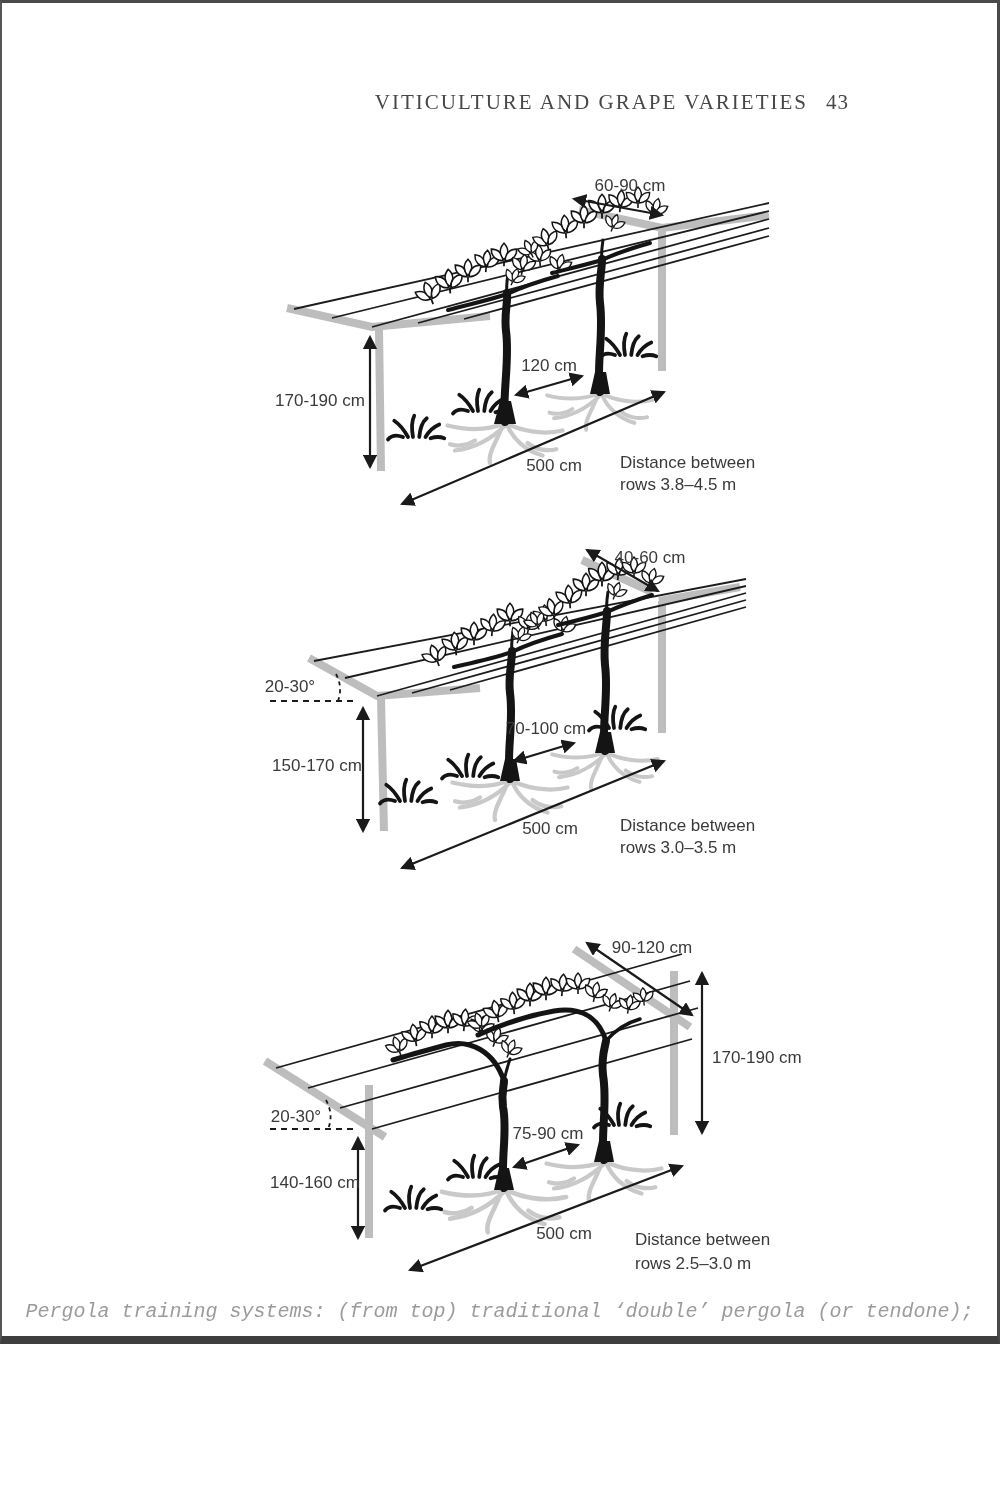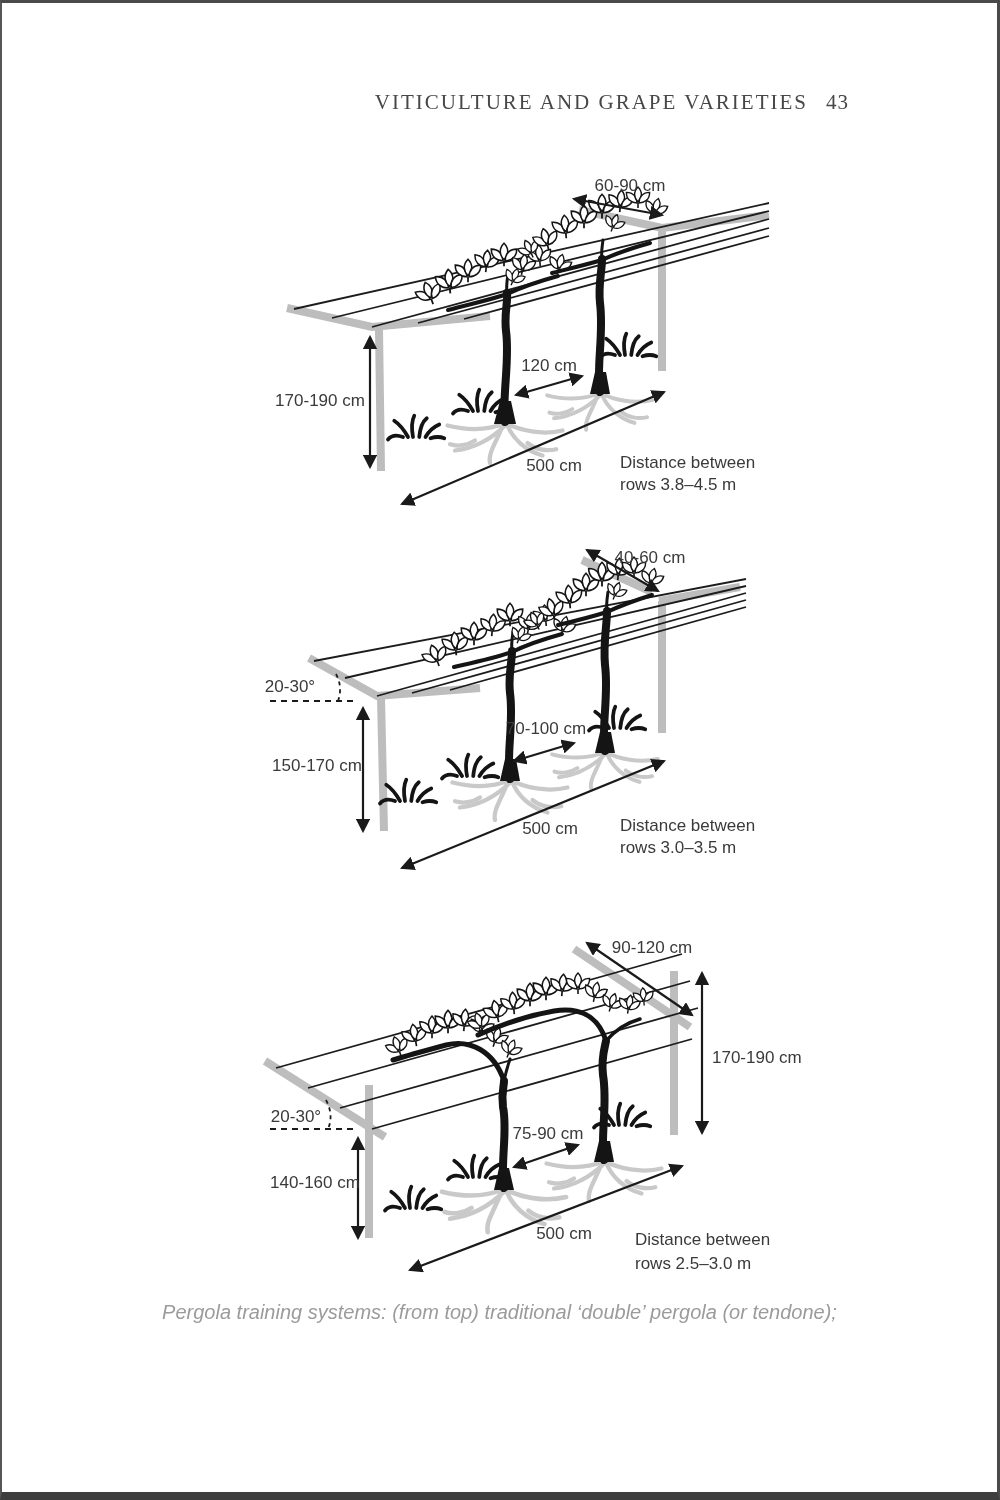--- a/index.html
+++ b/index.html
@@ -1,30 +1,30 @@
 <!DOCTYPE html>
 <html><head>
 <meta charset="utf-8">
 <style>
   html,body{margin:0;padding:0;background:#ffffff;}
   .page{
-    position:relative;width:1000px;height:1500px;box-sizing:border-box;background:#ffffff;
+    position:relative;width:1000px;height:1344px;box-sizing:border-box;background:#ffffff;
     border-top:3px solid #4a4a4a;border-bottom:8px solid #3e3e3e;
     border-left:2px solid #565656;border-right:3px solid #4a4a4a;
     overflow:hidden;font-family:"Liberation Sans",sans-serif;
   }
   .running-head{
     position:absolute;top:87px;right:148px;white-space:nowrap;text-align:right;
     font-family:"Liberation Serif",serif;font-size:21px;letter-spacing:2px;color:#474747;
   }
   .running-head .pagenum{margin-left:18px;letter-spacing:1px;}
   .figure-caption{
     position:absolute;top:1296px;left:0;width:100%;text-align:center;
     font-style:italic;font-size:20px;line-height:26px;color:#9b9b9b;
-    font-family:Liberation Sans, sans-serif;
+    font-family:Liberation Mono, monospace;
   }
   svg.diagram{position:absolute;overflow:visible;}
   #d1{left:258px;top:140px;}
   #d2{left:258px;top:532px;}
   #d3{left:250px;top:924px;}
   .beam{stroke:#bdbdbd;stroke-width:8;fill:none;}
   .wire{stroke:#1c1c1c;stroke-width:1.8;fill:none;}
   .trunk{stroke:#141414;stroke-width:8;fill:none;stroke-linecap:round;}
   .arm{stroke:#141414;stroke-width:4;fill:none;stroke-linecap:round;}
   .arch{stroke:#141414;stroke-width:5;fill:none;stroke-linecap:round;}

